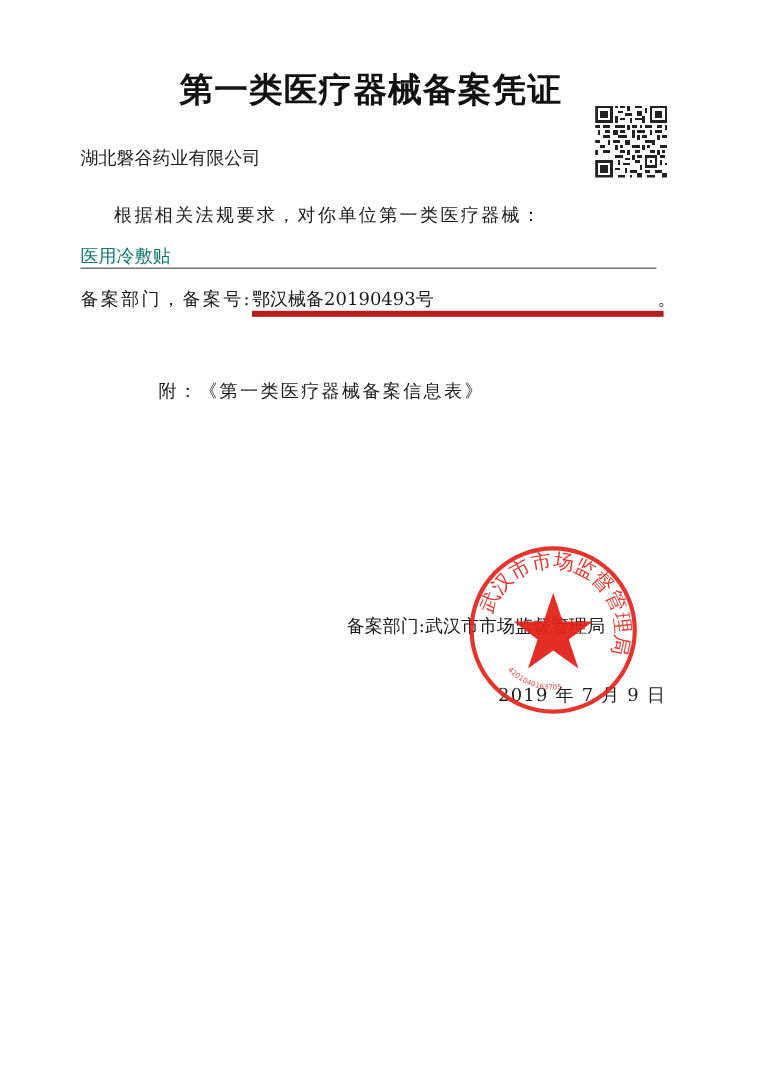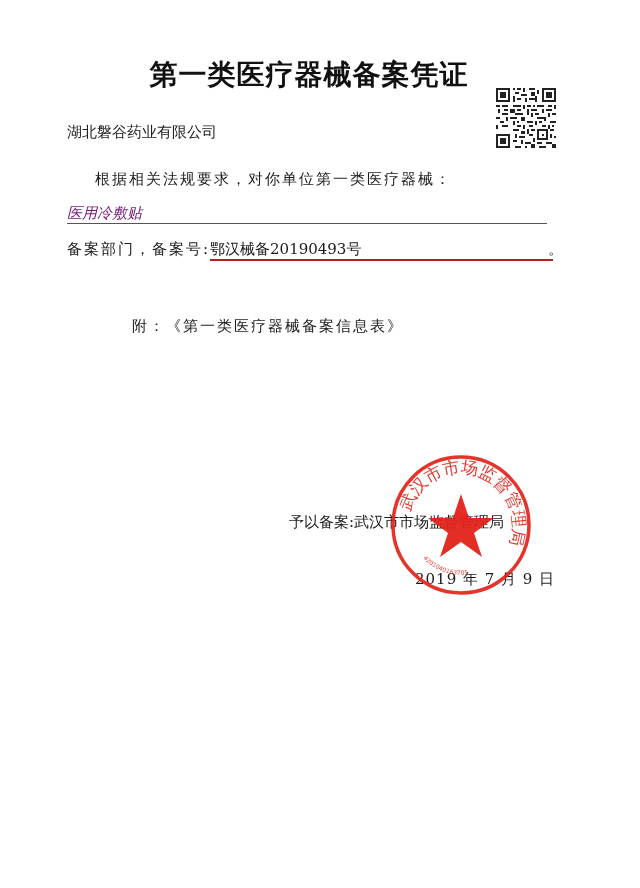--- a/index.html
+++ b/index.html
@@ -51,36 +51,35 @@
     .product-line {
       position: absolute;
       left: 67px;
       top: 203px;
       width: 480px;
       height: 20px;
       border-bottom: 1px solid #555;
     }
     .product-line span {
       font-size: 15px;
-      color: #701a75;
-      font-style: italic;
+      color: #0f766e;
     }
     .record-line {
       position: absolute;
       left: 67px;
       top: 240px;
       height: 20px;
       font-size: 15px;
       white-space: nowrap;
     }
     .record-prefix { letter-spacing: 2px; }
     .record-num {
       display: inline-block;
       width: 343px;
-      border-bottom: 2px solid #b91c1c;
+      border-bottom: 5px solid #b91c1c;
     }
     .period {
       position: absolute;
       left: 548px;
       top: 240px;
       font-size: 15px;
     }
     .attach { left: 92px; top: 317px; letter-spacing: 2px; padding-left: 40px; }
     .dept { left: 289px; top: 513px; }
     .date { left: 415px; top: 570px; letter-spacing: 1px; }
@@ -205,21 +204,21 @@
   </div>
 
   <div class="record-line">
     <span class="record-prefix">备案部门，备案号:</span><span class="record-num">鄂汉械备20190493号</span>
   </div>
   <div class="period">。</div>
 
   <div class="text attach">附：《第一类医疗器械备案信息表》</div>
 
   <div class="text dept">
-    <span>予以备案:</span><span>武汉市市场监督管理局</span>
+    <span>备案部门:</span><span>武汉市市场监督管理局</span>
   </div>
 
   <div class="text date">2019 年 7 月 9 日</div>
 
   <svg class="stamp" viewBox="0 0 146 146">
     <defs>
       <path id="sealArc" d="M 73 73 m -52 0 a 52 52 0 1 1 104 0 a 52 52 0 1 1 -104 0"></path>
       <path id="serialArc" d="M 30 100 A 52 52 0 0 0 116 100"></path>
     </defs>
     <circle cx="73" cy="73" r="68" fill="none" stroke="#e2231a" stroke-width="3.5" opacity="0.92"></circle>

